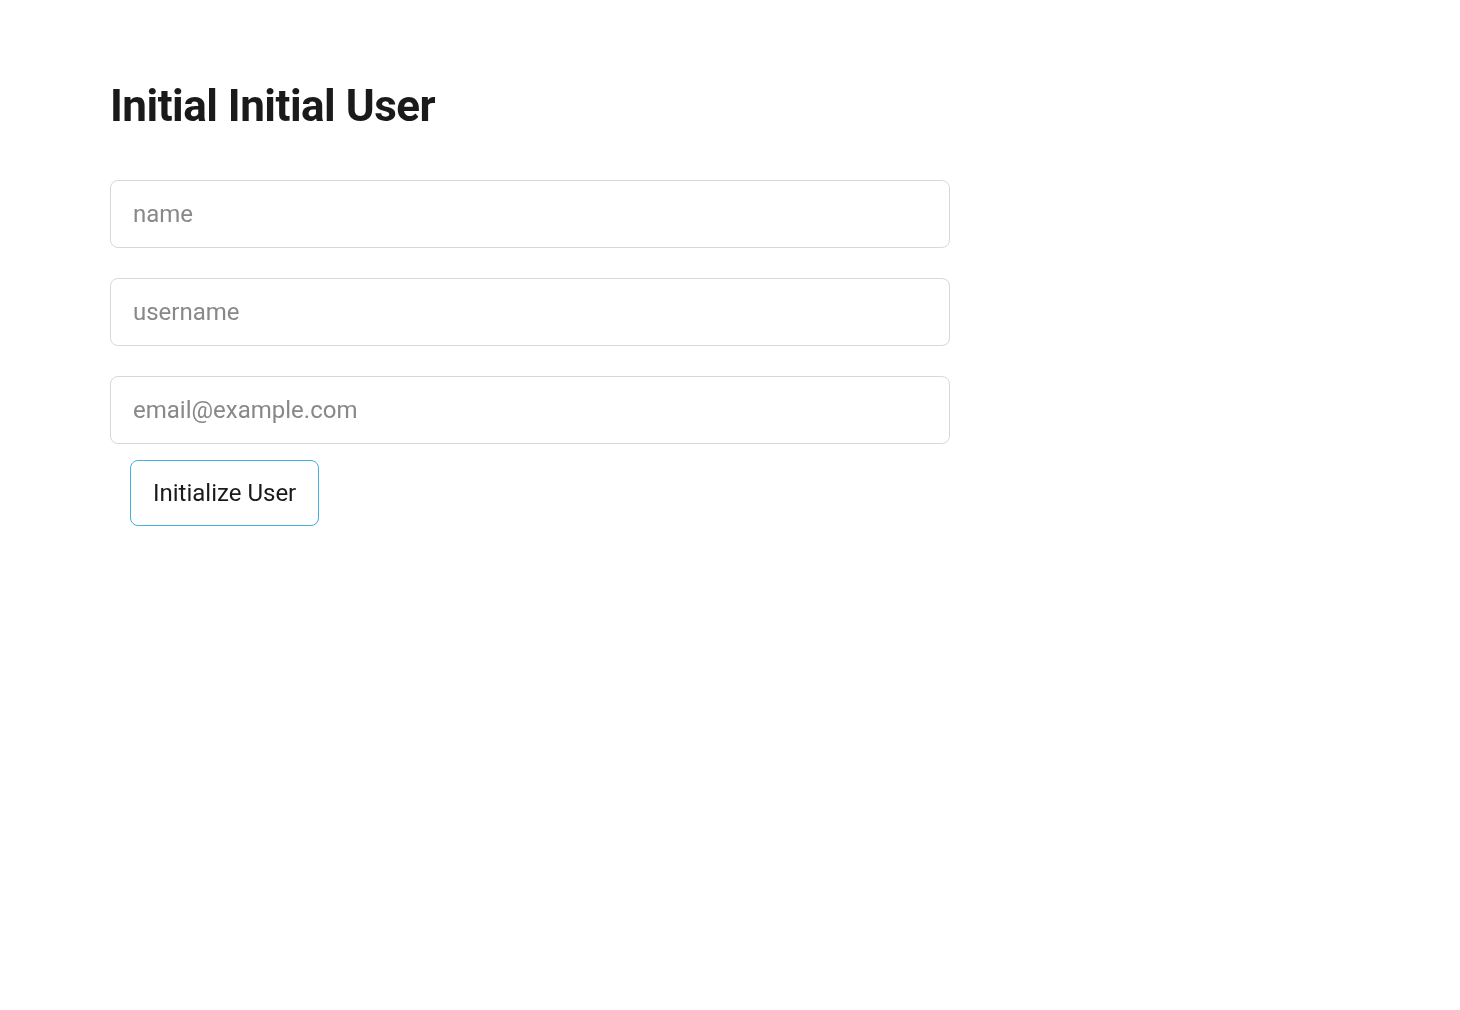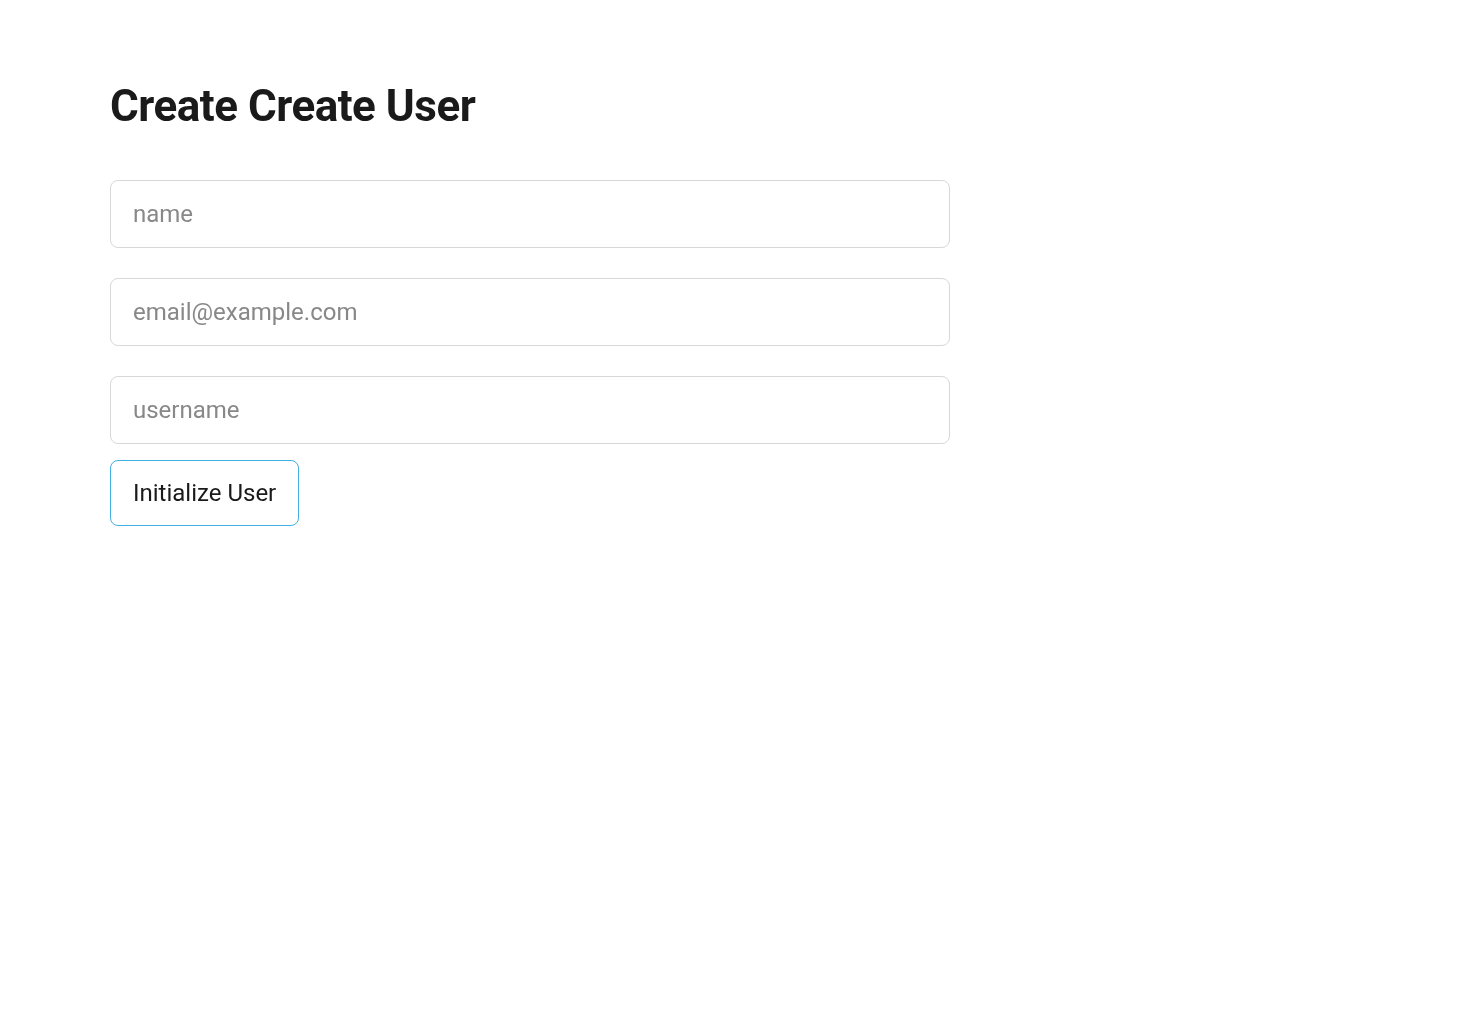--- a/index.html
+++ b/index.html
@@ -46,29 +46,30 @@
       padding: 18px 22px;
       font-size: 24px;
       font-family: inherit;
       color: #1a1a1a;
       background: #fff;
       border: 1.5px solid #42b0e2;
       border-radius: 8px;
       cursor: pointer;
       margin-top: -14px;
       font-weight: 400;
+      margin-left: 20px;
     }
   </style>
 </head>
 <body>
 
 <div class="form-container">
-  <h1>Create Create User</h1>
+  <h1>Initial Initial User</h1>
 
   <input type="text" class="form-input" placeholder="name" style="">
 
+  <input type="text" class="form-input" placeholder="username" style="">
+
   <input type="text" class="form-input" placeholder="email@example.com" style="">
-
-  <input type="text" class="form-input" placeholder="username" style="">
 
 
   <button class="submit-button">Initialize User</button>
 </div>
 
 </body></html>

